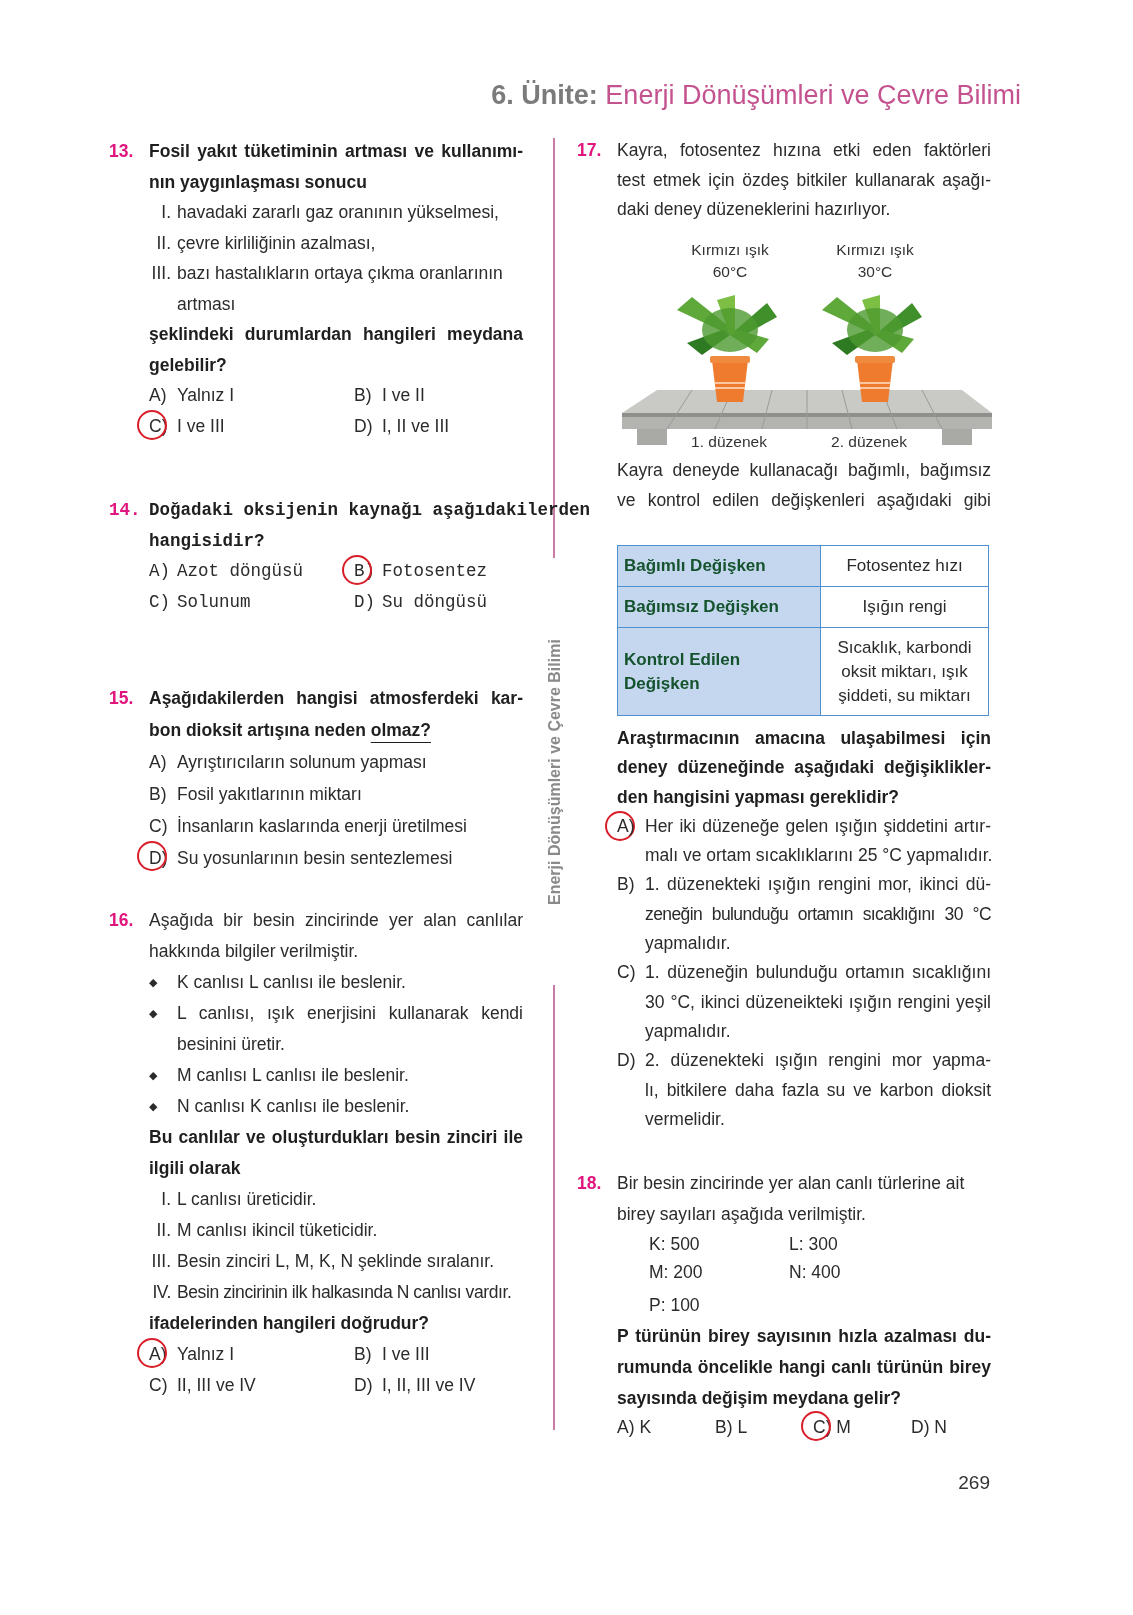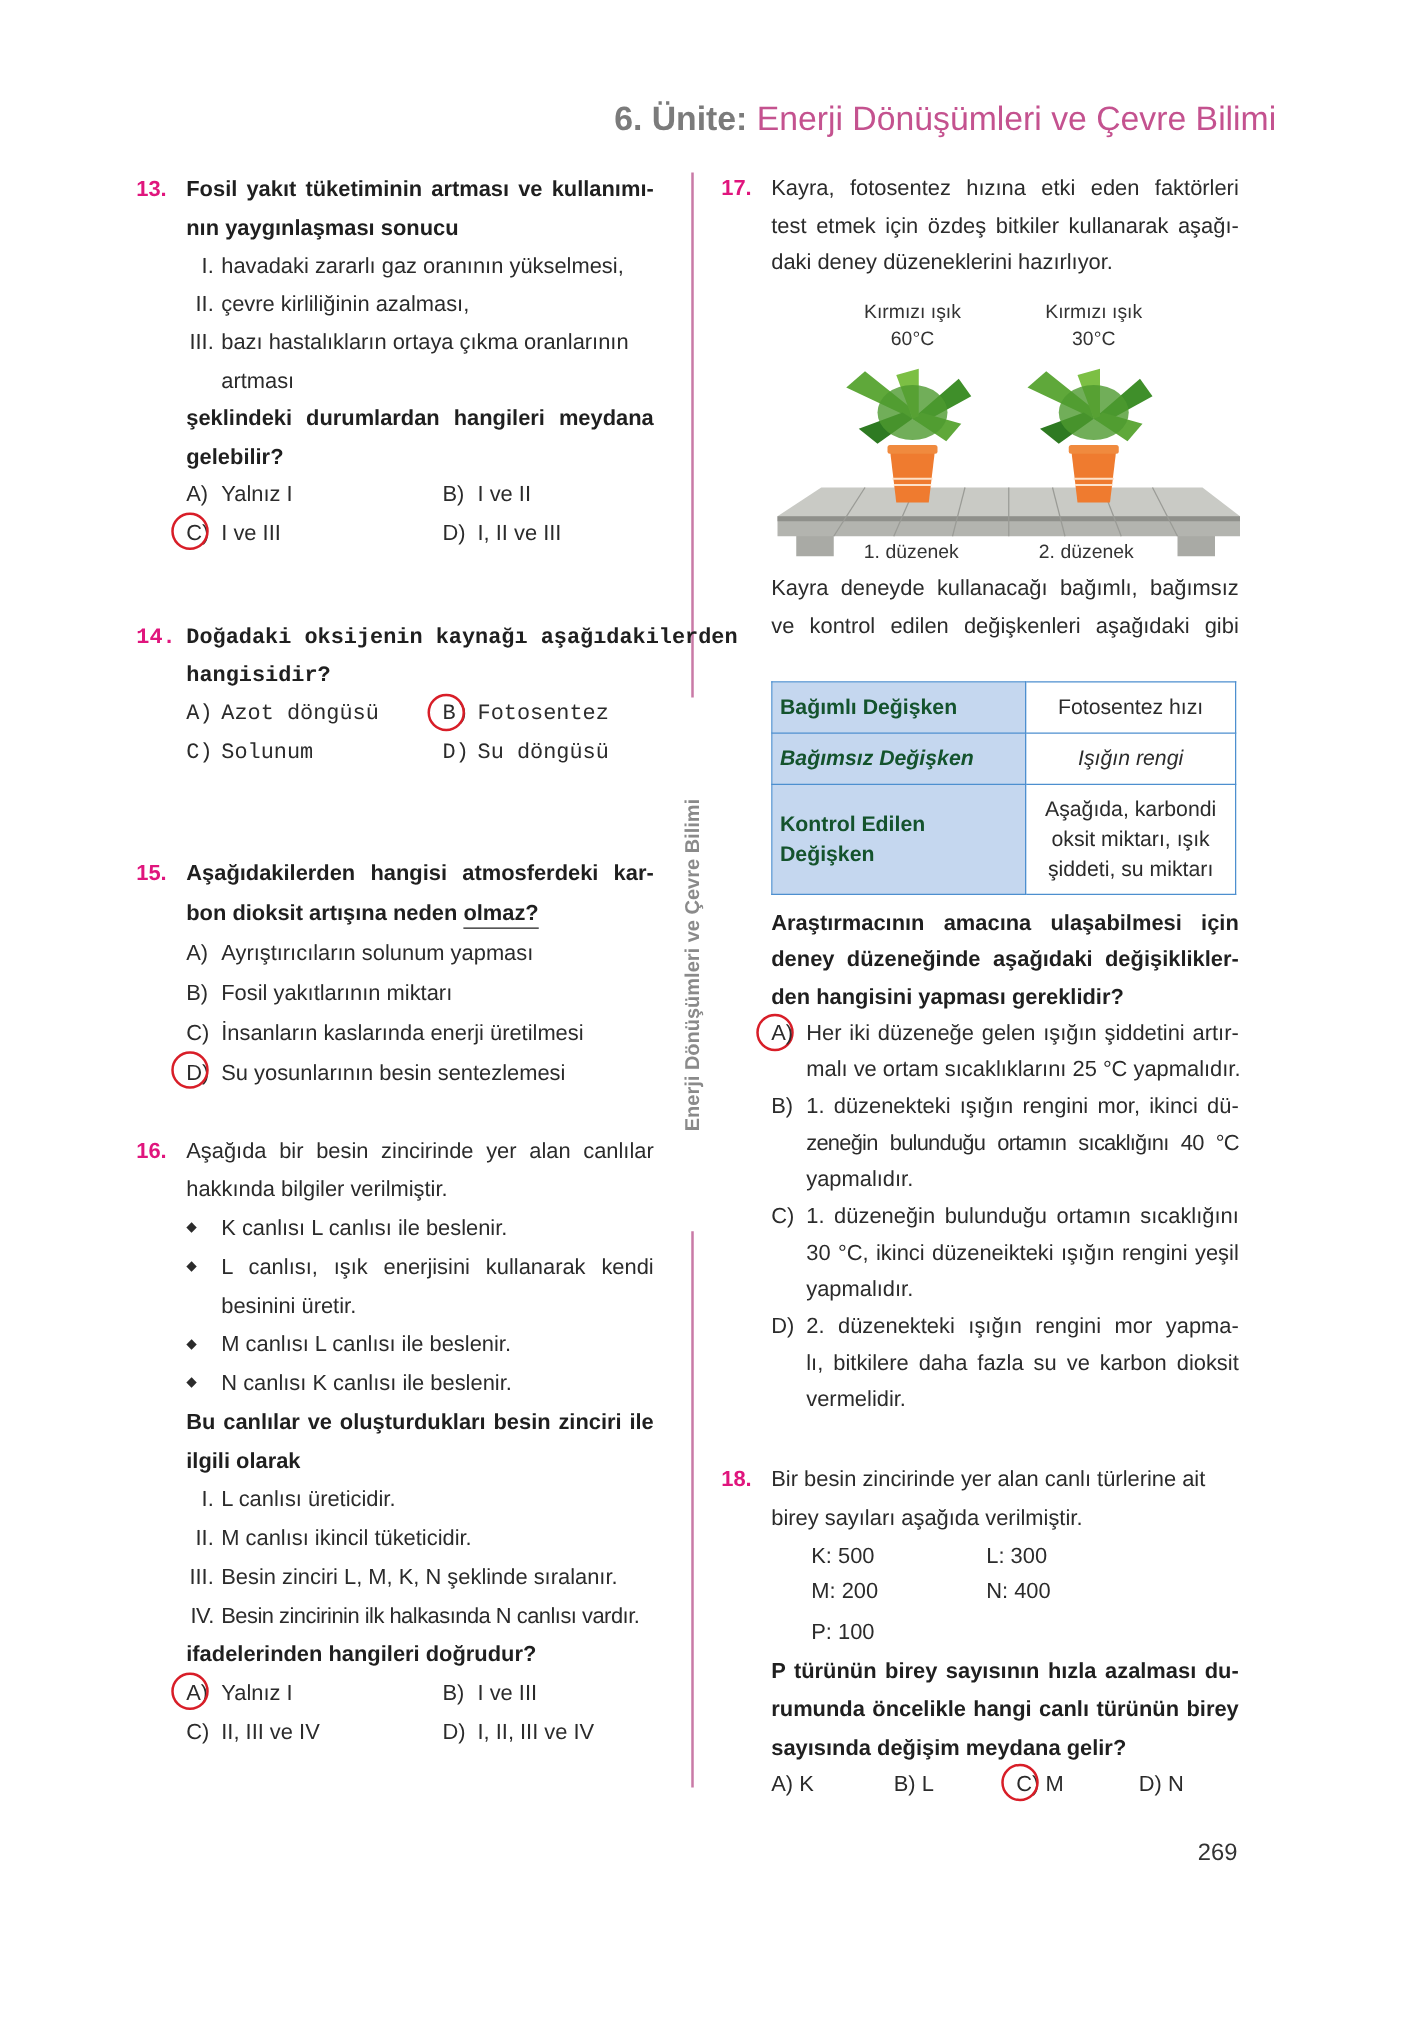--- a/index.html
+++ b/index.html
@@ -183,31 +183,31 @@
   <div class="just line">ve kontrol edilen değişkenleri aşağıdaki gibi</div>
 </div>
 
 <div class="abs" style="left:617px; top:545px;">
   <table class="vars">
     <tbody>
         <tr style="height:41px;">
       <td class="k">Bağımlı Değişken</td>
       <td class="v">Fotosentez hızı</td>
     </tr>
-    <tr style="height:41px;font-style:italic;">
+    <tr style="height:41px;">
       <td class="k">Bağımsız Değişken</td>
       <td class="v">Işığın rengi</td>
     </tr>
     <tr style="height:88px;">
       <td class="k" style="line-height:24px;">
             <div>Kontrol Edilen</div>
             <div>Değişken</div>
           </td>
       <td class="v">
-            <div>Aşağıda, karbondi</div>
+            <div>Sıcaklık, karbondi</div>
             <div>oksit miktarı, ışık</div>
             <div>şiddeti, su miktarı</div>
           </td>
     </tr>
   </tbody>
     </table>
 </div>
 
 <div class="col" style="left:617px; top:724px; width:374px; line-height:29.3px;">
   <div class="bold just line">Araştırmacının amacına ulaşabilmesi için</div>
@@ -216,21 +216,21 @@
 
   <div class="opt" style="padding-left:28px; white-space:normal;">
     <span class="circle" style="left:-12px;"></span>
     <span style="position:absolute;left:0;">A)</span>
     <div class="just line">Her iki düzeneğe gelen ışığın şiddetini artır-</div>
     <div class="line">malı ve ortam sıcaklıklarını 25 °C yapmalıdır.</div>
   </div>
   <div class="opt" style="padding-left:28px; white-space:normal;">
     <span style="position:absolute;left:0;">B)</span>
     <div class="just line">1. düzenekteki ışığın rengini mor, ikinci dü-</div>
-    <div class="just line" style="letter-spacing:-0.6px;">zeneğin bulunduğu ortamın sıcaklığını 40 °C</div>
+    <div class="just line" style="letter-spacing:-0.6px;">zeneğin bulunduğu ortamın sıcaklığını 30 °C</div>
     <div>yapmalıdır.</div>
   </div>
   <div class="opt" style="padding-left:28px; white-space:normal;">
     <span style="position:absolute;left:0;">C)</span>
     <div class="just line">1. düzeneğin bulunduğu ortamın sıcaklığını</div>
     <div class="just line">30 °C, ikinci düzeneikteki ışığın rengini yeşil</div>
     <div>yapmalıdır.</div>
   </div>
   <div class="opt" style="padding-left:28px; white-space:normal;">
     <span style="position:absolute;left:0;">D)</span>

